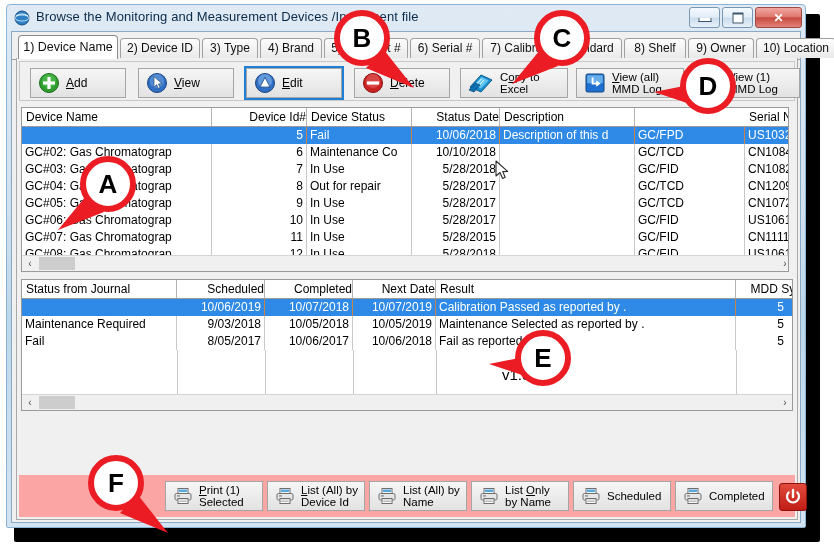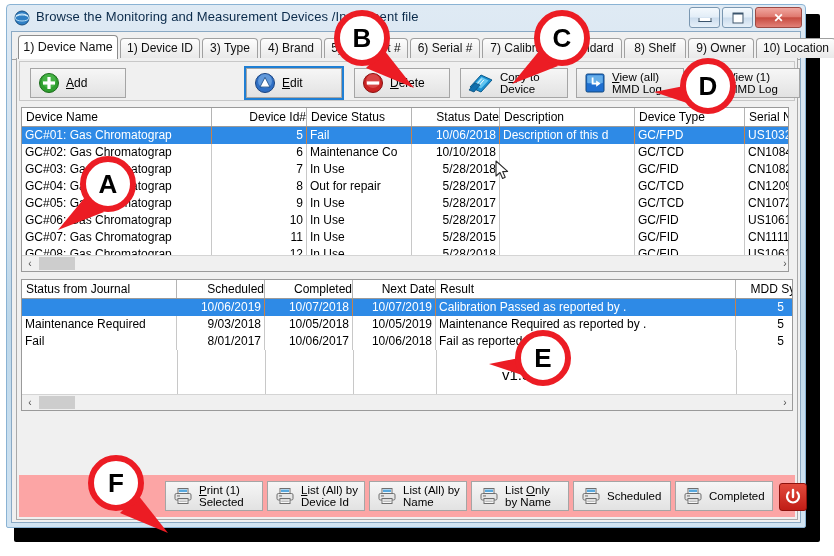--- a/index.html
+++ b/index.html
@@ -354,21 +354,21 @@
             <i>✕</i>
           </div>
       </div>
     </div>
 
     <div class="client">
 
       <div class="tabstrip" id="tabstrip">
         <div class="tabs-underline"></div>
       <div class="tab active" style="left: 6px; width: 100px;"><span>1) Device Name</span></div>
-          <div class="tab" style="left: 108px; width: 80px;"><span>1) Device ID</span></div>
+          <div class="tab" style="left: 108px; width: 80px;"><span>2) Device ID</span></div>
           <div class="tab" style="left: 190px; width: 56px;"><span>3) Type</span></div>
           <div class="tab" style="left: 248px; width: 62px;"><span>4) Brand</span></div>
           <div class="tab" style="left: 312px; width: 84px;"><span>5) Mfg Part #</span></div>
           <div class="tab" style="left: 398px; width: 70px;"><span>6) Serial #</span></div>
           <div class="tab" style="left: 470px; width: 140px;"><span>7) Calibration Standard</span></div>
           <div class="tab" style="left: 612px; width: 62px;"><span>8) Shelf</span></div>
           <div class="tab" style="left: 676px; width: 66px;"><span>9) Owner</span></div>
           <div class="tab" style="left: 744px; width: 80px;"><span>10) Location</span></div>
         </div>
 
@@ -377,20 +377,28 @@
         <div class="toolbar" id="toolbar">
             <div class="tbtn" style="left: 10px; width: 96px;">
               <svg class="ico" width="22" height="22" viewBox="0 0 22 22">
                 <circle cx="11" cy="11" r="9.5" fill="#2f9e2f" stroke="#1b6b1b" stroke-width="1"></circle>
                 <circle cx="11" cy="9" r="7" fill="#57c257" opacity="0.55"></circle>
                 <rect x="9.4" y="5" width="3.2" height="12" fill="#fff"></rect>
                 <rect x="5" y="9.4" width="12" height="3.2" fill="#fff"></rect>
               </svg>
               <span class="lbl"><u>A</u>dd</span>
             </div>
+            <div class="tbtn" style="left: 118px; width: 96px;">
+              <svg class="ico" width="22" height="22" viewBox="0 0 22 22">
+                <circle cx="11" cy="11" r="9.5" fill="#2f6fc4" stroke="#1b4480" stroke-width="1"></circle>
+                <circle cx="11" cy="9" r="7" fill="#77a8e0" opacity="0.5"></circle>
+                <path d="M8 4.6 L8 15.2 L10.6 12.6 L12.3 16.4 L14.1 15.5 L12.4 11.9 L16 11.7 Z" fill="#fff" stroke="#143a6b" stroke-width="0.6"></path>
+              </svg>
+              <span class="lbl"><u>V</u>iew</span>
+            </div>
             <div class="tbtn focused" style="left: 226px; width: 96px;">
               <svg class="ico" width="22" height="22" viewBox="0 0 22 22">
                 <circle cx="11" cy="11" r="9.5" fill="#2f6fc4" stroke="#1b4480" stroke-width="1"></circle>
                 <circle cx="11" cy="9" r="7" fill="#8cbbec" opacity="0.55"></circle>
                 <path d="M11 5.4 L16 15 L6 15 Z" fill="#fff" stroke="#17467f" stroke-width="0.8"></path>
               </svg>
               <span class="lbl"><u>E</u>dit</span>
             </div>
             <div class="tbtn" style="left: 334px; width: 96px;">
               <svg class="ico" width="22" height="22" viewBox="0 0 22 22">
@@ -403,21 +411,21 @@
             <div class="tbtn" style="left: 440px; width: 108px;">
               <svg class="ico" width="26" height="24" viewBox="0 0 26 24">
                 <path d="M2 16 L13 4 L24 9 L13 21 Z" fill="#1a8fd0" stroke="#0d5c8c" stroke-width="1"></path>
                 <path d="M6 14 L13.5 6 L20.5 9.5 L13 17.5 Z" fill="#63c6f0"></path>
                 <path d="M7.5 14.6 L13.8 7.6" stroke="#fff" stroke-width="0.9"></path>
                 <path d="M10 15.8 L16 8.8" stroke="#fff" stroke-width="0.9"></path>
                 <path d="M1 19 L7 12 L12 14 L6 21 Z" fill="#0f6fae" stroke="#0a4f7c" stroke-width="0.8"></path>
               </svg>
               <span class="lbl two-line">
                 <div>C<u>o</u>py to</div>
-                <div>Device</div>
+                <div>Excel</div>
               </span>
             </div>
             <div class="tbtn" style="left: 556px; width: 108px;">
               <svg class="ico" width="22" height="22" viewBox="0 0 22 22">
                 <rect x="2" y="2" width="18" height="18" rx="1.5" fill="#1f6fd0" stroke="#12497f" stroke-width="1"></rect>
                 <rect x="3.2" y="3.2" width="15.6" height="8" rx="1" fill="#7fc3f2" opacity="0.75"></rect>
                 <path d="M8.6 5.6 L8.6 11.6 L13.6 11.6" stroke="#fff" stroke-width="1.8" fill="none"></path>
                 <path d="M16.6 11.6 L12.2 8.4 L12.2 14.8 Z" fill="#fff"></path>
               </svg>
               <span class="lbl two-line">
@@ -440,26 +448,24 @@
           </div>
         <div class="count-label">3</div>
 
         <div class="grid" id="device-grid" style="left:4px; top:49px; width:768px; height:165px;">
           <div class="grid-head" id="device-grid-head">
               <div class="hcell" style="left: 0px; width: 190px;">Device Name</div>
               <div class="hcell" style="left: 190px; width: 95px; text-align: right;">Device Id#</div>
               <div class="hcell" style="left: 285px; width: 105px;">Device Status</div>
               <div class="hcell" style="left: 390px; width: 88px; text-align: right;">Status Date</div>
               <div class="hcell" style="left: 478px; width: 135px;">Description</div>
-              <div class="hcell" style="left: 613px; width: 110px;">Device Type</div>
               <div class="hcell" style="left: 723px; width: 100px;">Serial Number</div>
             </div>
           <div id="device-grid-body">
               <div class="row sel" style="top: 19px;">
-                <div class="cell" style="left: 0px; width: 190px;">GC#01: Gas Chromatograp</div>
                 <div class="cell num" style="left: 190px; width: 95px; text-align: right;">5</div>
                 <div class="cell" style="left: 285px; width: 105px;">Fail</div>
                 <div class="cell num" style="left: 390px; width: 88px; text-align: right;">10/06/2018</div>
                 <div class="cell" style="left: 478px; width: 135px;">Description of this d</div>
                 <div class="cell" style="left: 613px; width: 110px;">GC/FPD</div>
                 <div class="cell" style="left: 723px; width: 100px;">US103230</div>
               </div>
               <div class="row" style="top: 36px;">
                 <div class="cell" style="left: 0px; width: 190px;">GC#02: Gas Chromatograp</div>
                 <div class="cell num" style="left: 190px; width: 95px; text-align: right;">6</div>
@@ -555,26 +561,26 @@
                 <div class="cell num" style="left: 243px; width: 88px; text-align: right;">10/07/2018</div>
                 <div class="cell num" style="left: 331px; width: 83px; text-align: right;">10/07/2019</div>
                 <div class="cell" style="left: 414px; width: 300px;">Calibration Passed as reported by .</div>
                 <div class="cell" style="left: 714px; width: 90px; text-align: center;">5</div>
               </div>
               <div class="row" style="top: 36px;">
                 <div class="cell" style="left: 0px; width: 155px;">Maintenance Required</div>
                 <div class="cell num" style="left: 155px; width: 88px; text-align: right;">9/03/2018</div>
                 <div class="cell num" style="left: 243px; width: 88px; text-align: right;">10/05/2018</div>
                 <div class="cell num" style="left: 331px; width: 83px; text-align: right;">10/05/2019</div>
-                <div class="cell" style="left: 414px; width: 300px;">Maintenance Required as reported by .</div>
+                <div class="cell" style="left: 414px; width: 300px;">Maintenance Selected as reported by .</div>
                 <div class="cell" style="left: 714px; width: 90px; text-align: center;">5</div>
               </div>
               <div class="row" style="top: 53px;">
                 <div class="cell" style="left: 0px; width: 155px;">Fail</div>
-                <div class="cell num" style="left: 155px; width: 88px; text-align: right;">8/01/2017</div>
+                <div class="cell num" style="left: 155px; width: 88px; text-align: right;">8/05/2017</div>
                 <div class="cell num" style="left: 243px; width: 88px; text-align: right;">10/06/2017</div>
                 <div class="cell num" style="left: 331px; width: 83px; text-align: right;">10/06/2018</div>
                 <div class="cell" style="left: 414px; width: 300px;">Fail as reported by .</div>
                 <div class="cell" style="left: 714px; width: 90px; text-align: center;">5</div>
               </div>
               <div class="vsep" style="left: 155px; top: 70px; height: 400px;"></div>
               <div class="vsep" style="left: 243px; top: 70px; height: 400px;"></div>
               <div class="vsep" style="left: 331px; top: 70px; height: 400px;"></div>
               <div class="vsep" style="left: 414px; top: 70px; height: 400px;"></div>
               <div class="vsep" style="left: 714px; top: 70px; height: 400px;"></div>

